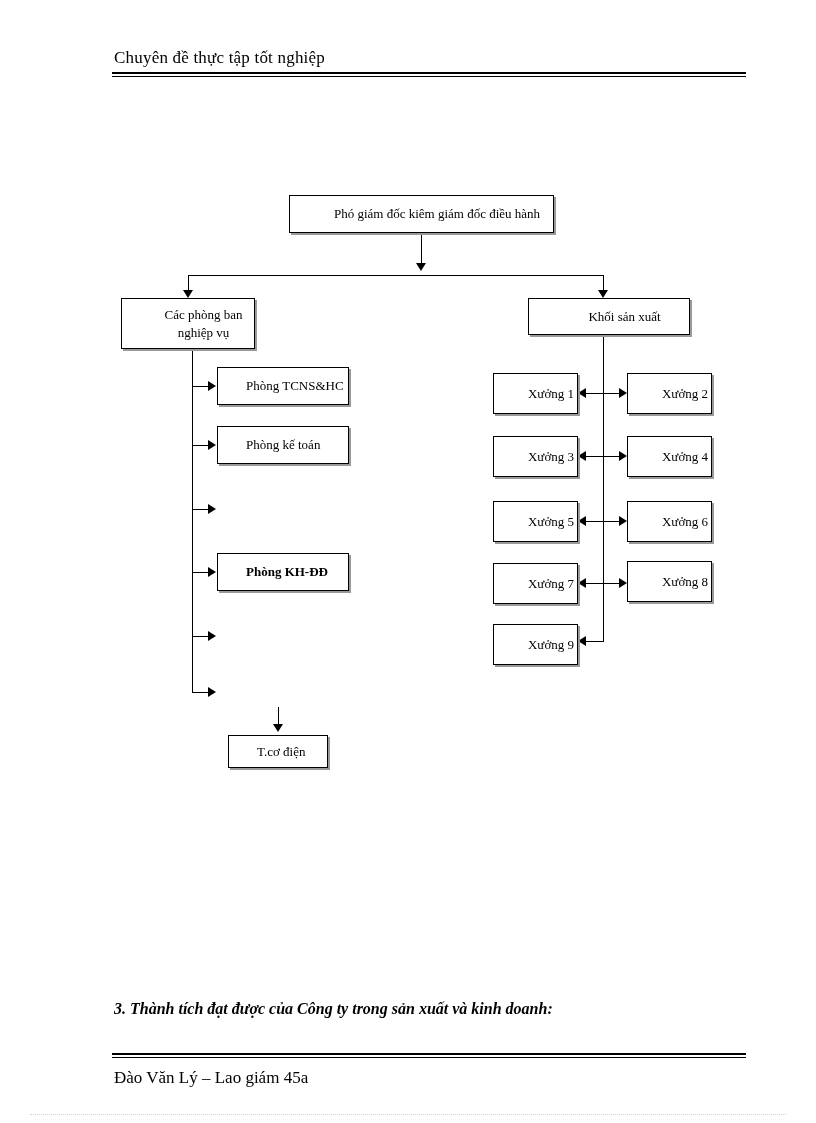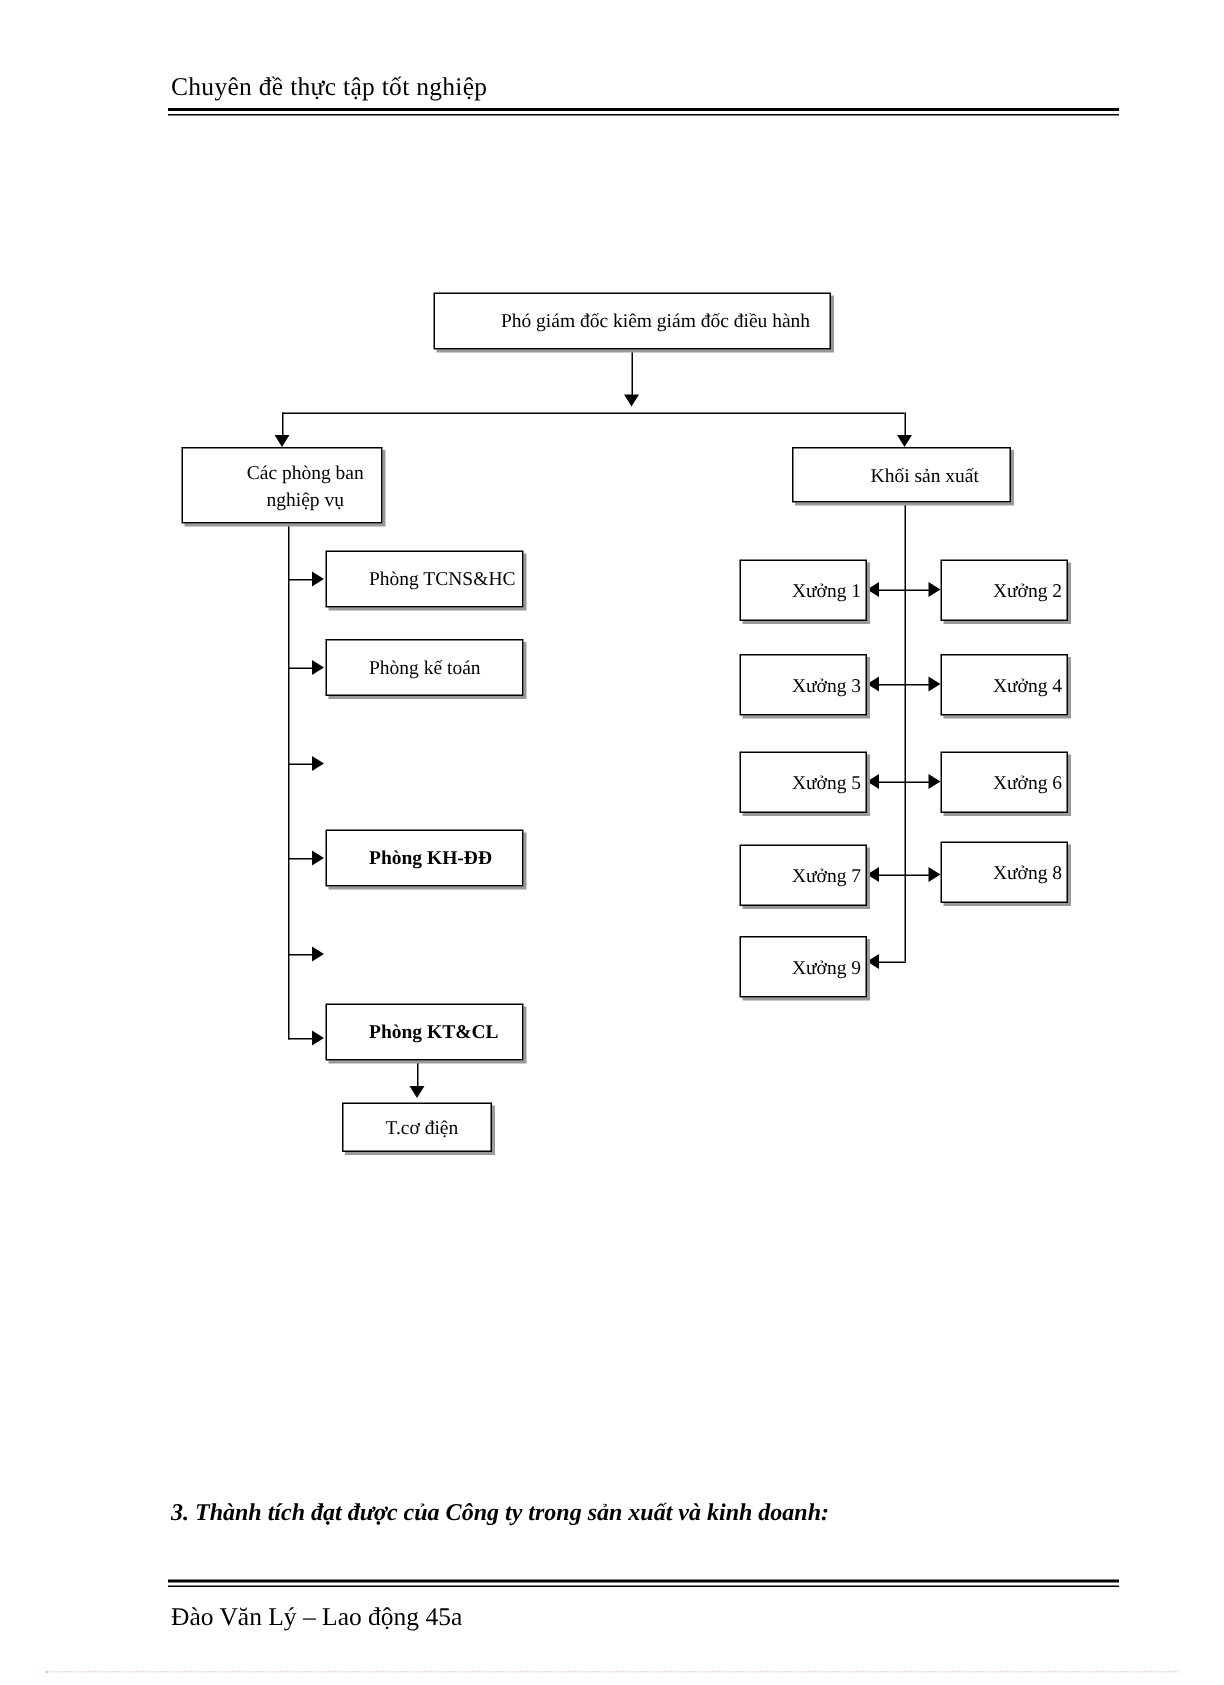--- a/index.html
+++ b/index.html
@@ -193,21 +193,21 @@
   <div class="arrow-down" style="left:183px; top:290px;"></div>
 
   <div class="vline" style="left:603px; top:275px; height:17px;"></div>
   <div class="arrow-down" style="left:598px; top:290px;"></div>
 
   <div class="box shadow" style="left:121px; top:298px; width:134px; height:51px; flex-direction:column;">
     <span>Các phòng ban</span>
     <span>nghiệp vụ</span>
   </div>
 
-  <div class="box shadow" style="left:528px; top:298px; width:146px; height:37px;">Khối sản xuất</div>
+  <div class="box shadow" style="left:528px; top:298px; width:162px; height:37px;">Khối sản xuất</div>
 
   <div class="vline" style="left:192px; top:349px; height:344px;"></div>
 
   <div class="hline" style="left:192px; top:386px; width:17px;"></div>
   <div class="arrow-right" style="left:208px; top:381px;"></div>
   <div class="box shadow left" style="left:217px; top:367px; width:132px; height:38px;">Phòng  TCNS&amp;HC</div>
 
   <div class="hline" style="left:192px; top:445px; width:17px;"></div>
   <div class="arrow-right" style="left:208px; top:440px;"></div>
   <div class="box shadow left" style="left:217px; top:426px; width:132px; height:38px;">Phòng kế toán</div>
@@ -217,21 +217,20 @@
 
   <div class="hline" style="left:192px; top:572px; width:17px;"></div>
   <div class="arrow-right" style="left:208px; top:567px;"></div>
   <div class="box shadow left bold" style="left:217px; top:553px; width:132px; height:38px;">Phòng  KH-ĐĐ</div>
 
   <div class="hline" style="left:192px; top:636px; width:17px;"></div>
   <div class="arrow-right" style="left:208px; top:631px;"></div>
 
   <div class="hline" style="left:192px; top:692px; width:17px;"></div>
   <div class="arrow-right" style="left:208px; top:687px;"></div>
-  <div class="box shadow left bold" style="left:217px; top:669px; width:132px; height:38px;">Phòng  KT&amp;CL</div>
 
   <div class="vline" style="left:278px; top:707px; height:19px;"></div>
   <div class="arrow-down" style="left:273px; top:724px;"></div>
   <div class="box shadow left" style="left:228px; top:735px; width:100px; height:33px;">T.cơ điện</div>
 
   <div class="vline" style="left:603px; top:335px; height:306px;"></div>
 
   <div class="box shadow" style="left:493px; top:373px; width:85px; height:41px;">Xưởng 1</div>
   <div class="box shadow" style="left:627px; top:373px; width:85px; height:41px;">Xưởng 2</div>
   <div class="hline" style="left:586px; top:393px; width:35px;"></div>
@@ -256,16 +255,16 @@
   <div class="arrow-left" style="left:578px; top:578px;"></div>
   <div class="arrow-right" style="left:619px; top:578px;"></div>
 
   <div class="box shadow" style="left:493px; top:624px; width:85px; height:41px;">Xưởng 9</div>
   <div class="hline" style="left:586px; top:641px; width:18px;"></div>
   <div class="arrow-left" style="left:578px; top:636px;"></div>
 
   <div class="section-heading">3. Thành tích đạt được của Công ty trong sản xuất và kinh doanh:</div>
   <div class="ftr-rule"></div>
   <div class="ftr-rule2"></div>
-  <div class="ftr-text">Đào Văn Lý – Lao động 45a</div>
+  <div class="ftr-text">Đào Văn Lý – Lao giám 45a</div>
   <div class="page-bottom-dots"></div>
 
 </div>
 
 </body></html>

